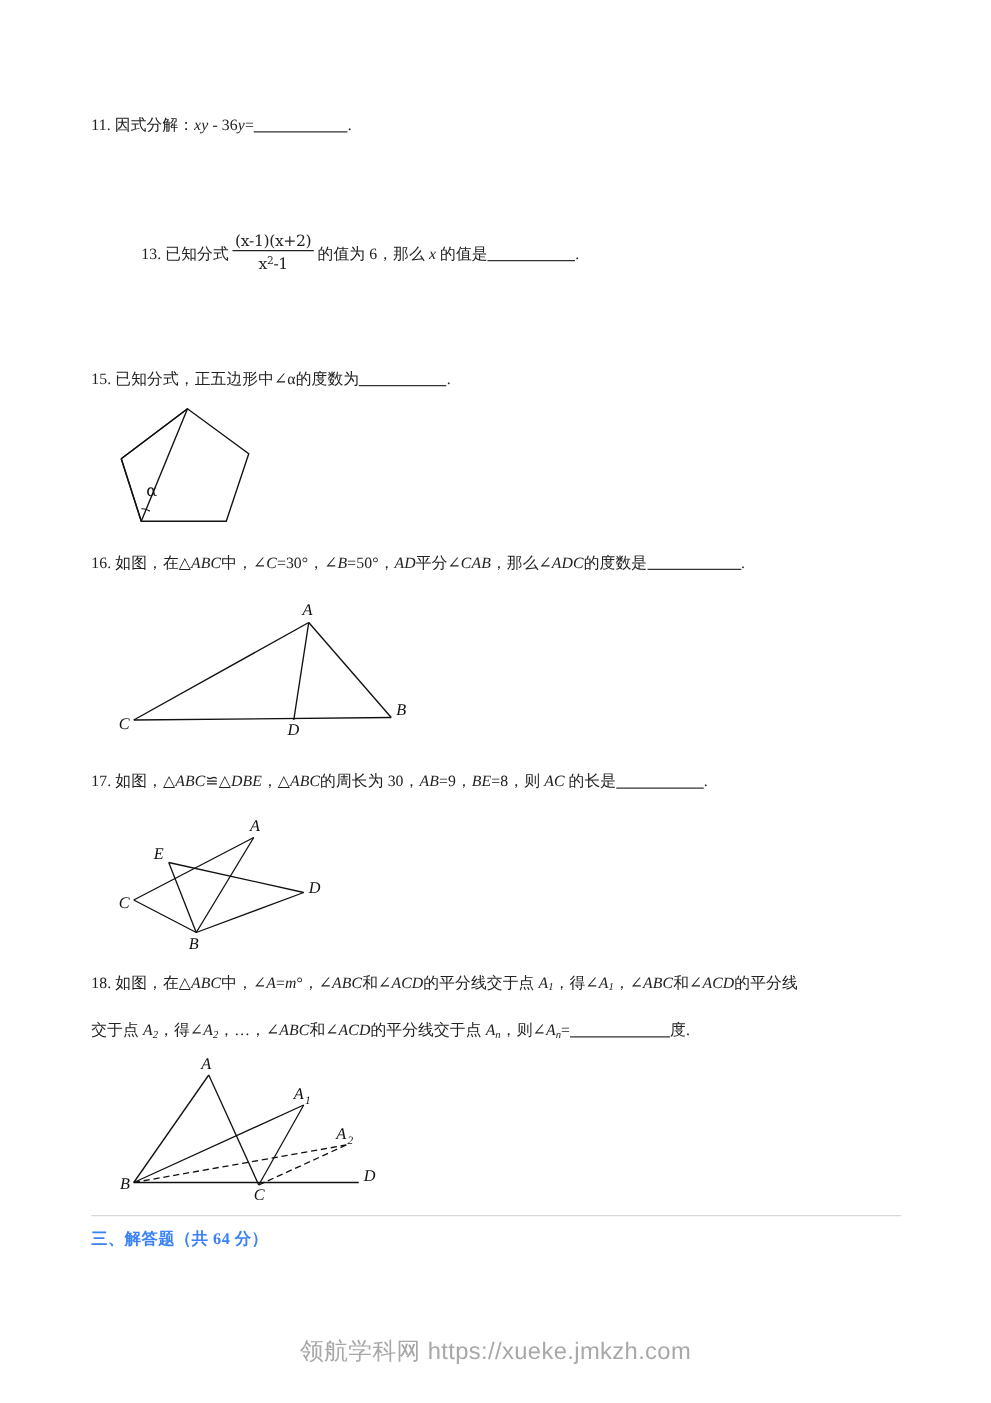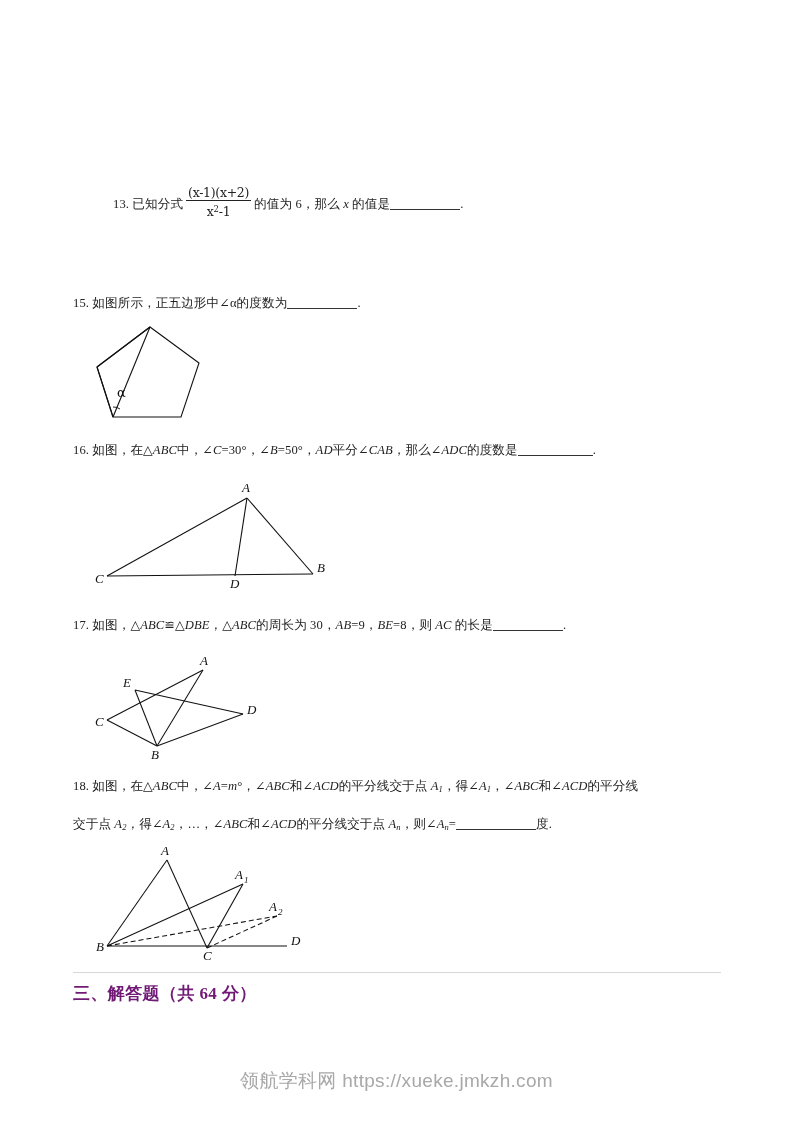--- a/index.html
+++ b/index.html
@@ -75,23 +75,23 @@
   }
 
   .fig {
     position: absolute;
   }
   .fig svg { display: block; }
 
   .section-head {
     position: absolute;
     left: 73px;
-    font-size: 17px;
+    font-size: 13px;
     font-weight: bold;
-    color: #701a75;
+    color: #3b82f6;
     letter-spacing: 0.4px;
   }
   .hr-top {
     position: absolute;
     left: 73px;
     top: 972px;
     width: 648px;
     border-top: 1px solid #d8d8d8;
   }
   .footer {
@@ -121,31 +121,35 @@
     font-family: "DejaVu Serif", serif;
     font-size: 13px;
     fill: #111;
   }
 </style>
 </head>
 <body>
 
 <div class="page">
 
+  <div class="q" style="top:90px;">
+    <span>11.</span>
+    <span>因式分解：</span><span class="mi">xy</span><span> - 36</span><span class="mi">y</span><span>=</span><span class="blank w75"></span><span>.</span>
+  </div>
 
 
   <div class="q" style="top:185px;margin-left:40px;">
     <span>13.</span>
     <span>已知分式</span><span class="frac"><span class="top">(x-1)(x+2)</span><span class="bot"><span>x</span><span class="sup">2</span><span>-1</span></span></span><span>的值为 6，那么 </span><span class="mi">x</span><span> 的值是</span><span class="blank w70"></span><span>.</span>
   </div>
 
 
   <div class="q" style="top:293px;">
     <span>15.</span>
-    <span>如图所示，正五边形中∠α的度数为</span><span class="blank w70"></span><span>.</span>
+    <span>已知分式，正五边形中∠α的度数为</span><span class="blank w70"></span><span>.</span>
   </div>
 
   <div class="fig" style="left:95px; top:325px;">
     <svg width="115" height="100" viewBox="0 0 115 100">
 
       <polygon points="18,92 2,42 55,2 104,38 86,92" fill="none" stroke="#111" stroke-width="1.1"></polygon>
       <line x1="18" y1="92" x2="2" y2="42" stroke="#111" stroke-width="1.1"></line>
       <line x1="18" y1="92" x2="55" y2="2" stroke="#111" stroke-width="1.1"></line>
       <line x1="2" y1="42" x2="55" y2="2" stroke="#111" stroke-width="1.1"></line>
       <path d="M 18,82 A 11,11 0 0 1 25,84" fill="none" stroke="#111" stroke-width="0.9"></path>

